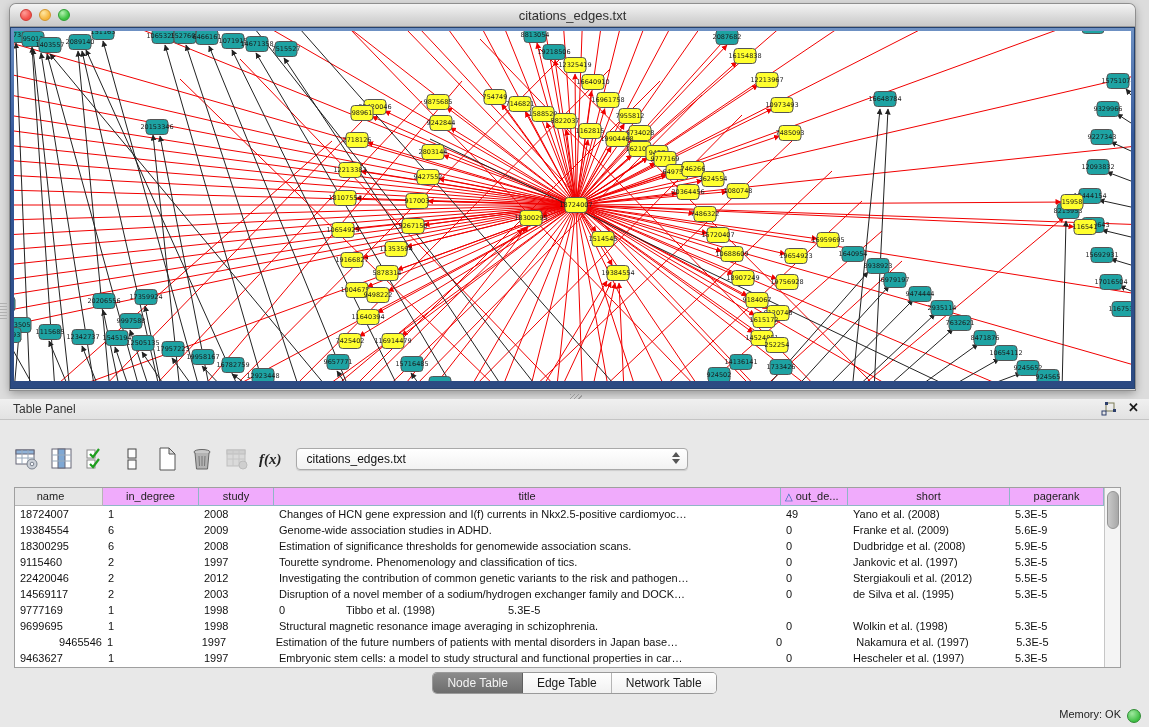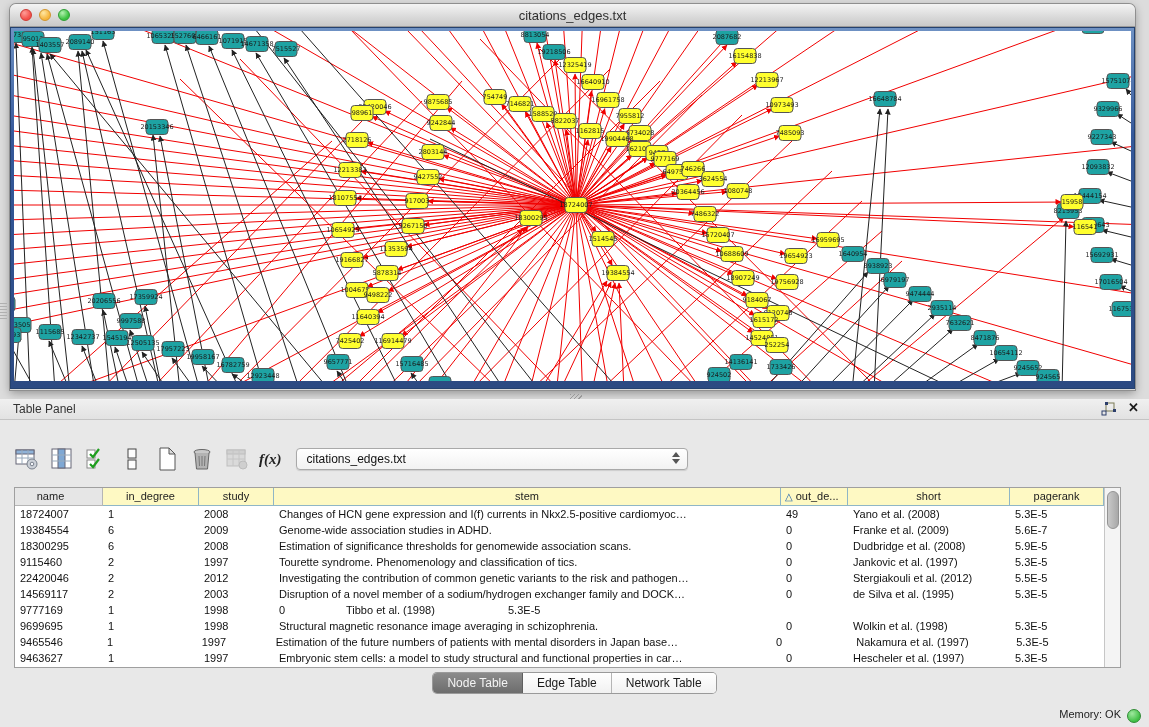--- a/index.html
+++ b/index.html
@@ -49,21 +49,21 @@
     padding-left:10px; cursor:pointer; box-shadow:0 1px 1px rgba(0,0,0,.12); }
   .dd-arrows { position:absolute; right:7px; top:3px; display:flex; flex-direction:column; gap:2px; }
   .dd-arrows i { display:block; width:0; height:0; border-left:4px solid transparent; border-right:4px solid transparent; }
   .dd-arrows .up { border-bottom:5px solid #555; }
   .dd-arrows .dn { border-top:5px solid #555; }
 
   .table-box { position:absolute; left:14px; top:88px; width:1107px; height:181px;
     background:#ffffff; border:1px solid #9f9f9f; display:flex; }
   .table-main { width:1089px; }
   .thead { display:flex; height:18px; }
-  .th { background:#fef9c3; border-right:1px solid #8fb6c6; border-bottom:1px solid #8fb6c6;
+  .th { background:#f0abfc; border-right:1px solid #8fb6c6; border-bottom:1px solid #8fb6c6;
     font-size:11px; color:#222; text-align:center; line-height:17px; overflow:hidden; white-space:nowrap; cursor:pointer; }
   .th.first { background:#e6e6e6; border-right:1px solid #b5b5b5; border-bottom:1px solid #b5b5b5; padding-right:16px; }
   .sort-glyph { color:#1c5fae; font-size:10px; margin-right:3px; }
   .trow { display:flex; height:16px; }
   .td { font-size:11px; color:#111; line-height:16px; white-space:nowrap; overflow:hidden; padding-left:5px; }
   .vscroll { width:17px; background:#f4f4f4; border-left:1px solid #c6c6c6; position:relative; }
   .vthumb { position:absolute; left:2px; top:3px; width:12px; height:38px; border-radius:6px;
     background:linear-gradient(90deg,#c9c9c9,#a8a8a8); border:1px solid #939393; }
 
   
@@ -649,21 +649,21 @@
           </span>
       </div>
     </div>
 
     <div class="table-box">
       <div class="table-main">
         <div class="thead" id="thead">
             <div class="th first" style="width: 88px;">name</div>
             <div class="th" style="width: 96px;">in_degree</div>
             <div class="th" style="width: 75px;">study</div>
-            <div class="th" style="width: 507px;">stem</div>
+            <div class="th" style="width: 507px;">title</div>
             <div class="th" style="width: 67px; text-align: left; padding-left: 4px;"><span class="sort-glyph">△</span>out_de...</div>
             <div class="th" style="width: 162px;">short</div>
             <div class="th" style="width: 94px;">pagerank</div>
           </div>
         <div id="tbody">
             <div class="trow">
               <div class="td" style="width: 88px;">18724007</div>
               <div class="td" style="width: 96px;">1</div>
               <div class="td" style="width: 75px;">2008</div>
               <div class="td" style="width: 507px;">Changes of HCN gene expression and I(f) currents in Nkx2.5-positive cardiomyoc…</div>
@@ -671,21 +671,21 @@
               <div class="td" style="width: 162px;">Yano et al. (2008)</div>
               <div class="td" style="width: 94px;">5.3E-5</div>
             </div>
             <div class="trow">
               <div class="td" style="width: 88px;">19384554</div>
               <div class="td" style="width: 96px;">6</div>
               <div class="td" style="width: 75px;">2009</div>
               <div class="td" style="width: 507px;">Genome-wide association studies in ADHD.</div>
               <div class="td" style="width: 67px;">0</div>
               <div class="td" style="width: 162px;">Franke et al. (2009)</div>
-              <div class="td" style="width: 94px;">5.6E-7</div>
+              <div class="td" style="width: 94px;">5.6E-9</div>
             </div>
             <div class="trow">
               <div class="td" style="width: 88px;">18300295</div>
               <div class="td" style="width: 96px;">6</div>
               <div class="td" style="width: 75px;">2008</div>
               <div class="td" style="width: 507px;">Estimation of significance thresholds for genomewide association scans.</div>
               <div class="td" style="width: 67px;">0</div>
               <div class="td" style="width: 162px;">Dudbridge et al. (2008)</div>
               <div class="td" style="width: 94px;">5.9E-5</div>
             </div>
@@ -727,21 +727,21 @@
             <div class="trow">
               <div class="td" style="width: 88px;">9699695</div>
               <div class="td" style="width: 96px;">1</div>
               <div class="td" style="width: 75px;">1998</div>
               <div class="td" style="width: 507px;">Structural magnetic resonance image averaging in schizophrenia.</div>
               <div class="td" style="width: 67px;">0</div>
               <div class="td" style="width: 162px;">Wolkin et al. (1998)</div>
               <div class="td" style="width: 94px;">5.3E-5</div>
             </div>
             <div class="trow">
-              <div class="td" style="width: 88px;">9465546</div>
+              <div class="td" style="width: 88px; text-align: right;">9465546</div>
               <div class="td" style="width: 96px;">1</div>
               <div class="td" style="width: 75px;">1997</div>
               <div class="td" style="width: 507px;">Estimation of the future numbers of patients with mental disorders in Japan base…</div>
               <div class="td" style="width: 67px;">0</div>
               <div class="td" style="width: 162px; margin-left: 14px;">Nakamura et al. (1997)</div>
               <div class="td" style="width: 94px;">5.3E-5</div>
             </div>
             <div class="trow">
               <div class="td" style="width: 88px;">9463627</div>
               <div class="td" style="width: 96px;">1</div>

